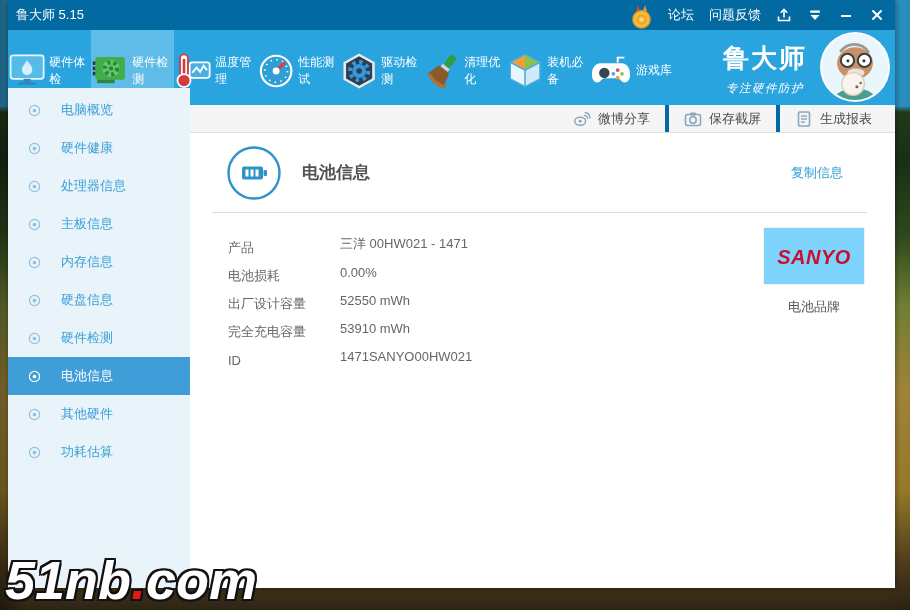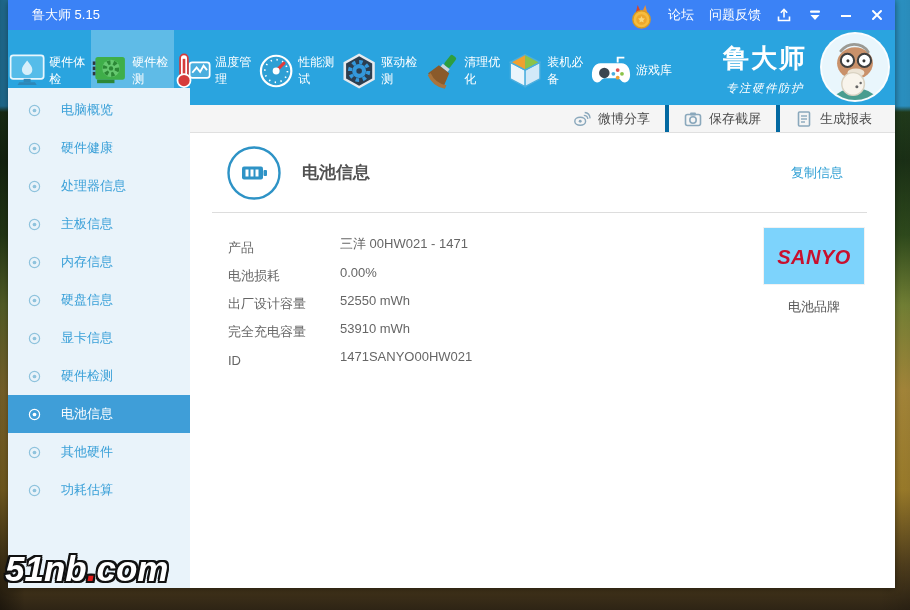--- a/index.html
+++ b/index.html
@@ -6,22 +6,22 @@
   body { font-family:"Liberation Sans", sans-serif; background:#222; }
   .desktop{ position:relative; width:910px; height:610px; overflow:hidden;
     background:
       linear-gradient(90deg, rgba(0,0,0,.38) 0, rgba(0,0,0,0) 25px, rgba(0,0,0,0) 880px, rgba(0,0,0,.12) 910px),
       linear-gradient(180deg,#2f9ed3 0,#2f9ed3 106px,#24401e 112px,#1d3418 160px,#33511f 235px,#7d8c3a 305px,#b3923f 390px,#a8862e 490px,#56431f 565px,#2e2415 610px);
   }
   .window{ position:absolute; left:8px; top:0; width:887px; height:588px; background:#fff;
     box-shadow:0 0 7px rgba(0,0,0,.55); }
 
   
-  .titlebar{ height:30px; background:#3b82f6; display:flex; align-items:center;
-    padding:0 10px 0 24px; color:#fff; font-size:13px; }
+  .titlebar{ height:30px; background:#0369a1; display:flex; align-items:center;
+    padding:0 10px 0 8px; color:#fff; font-size:13px; }
   .titlebar-right{ margin-left:auto; display:flex; align-items:center; gap:15px; }
   .tb-link{ color:#fff; cursor:pointer; }
   .tb-icon{ width:16px; height:16px; display:block; cursor:pointer; }
   .medal{ width:23px; height:25px; margin-top:4px; cursor:pointer; }
 
   
   .nav{ height:75px; background:#2aa4df; display:flex; position:relative; }
   .nav-tab{ width:83px; display:flex; flex-direction:row; align-items:center;
     justify-content:flex-start; padding-top:6px; gap:3px; cursor:pointer; }
   .nav-tab.active{ background:rgba(255,255,255,.25); }
@@ -61,21 +61,21 @@
   .divider{ border-top:1px solid #ddd; margin:0 28px 0 22px; }
   .fields{ margin-top:17px; padding-left:38px; }
   .field-row{ height:28px; display:flex; align-items:center; font-size:13px; color:#666; }
   .field-label{ width:112px; flex:0 0 auto;margin-top:8px; }
   .brand-box{ position:absolute; top:94px; right:30px; width:102px; text-align:center; }
   .sanyo-logo{ height:58px; line-height:58px; background:#7dd3fc; border:1px solid #f2f2f2;
     font-size:20px; font-weight:bold; font-style:italic; letter-spacing:.5px; color:#c8102e; }
   .brand-caption{ margin-top:13px; font-size:13px; color:#555; }
 
   
-  .watermark{ position:absolute; left:5px; top:549px; font-size:35px; font-weight:bold;
+  .watermark{ position:absolute; left:5px; top:549px; font-size:54px; font-weight:bold;
     font-style:italic; color:#fff; z-index:5; white-space:nowrap;
     text-shadow:-2px -2px 0 #111,2px -2px 0 #111,-2px 2px 0 #111,2px 2px 0 #111,
       0 -2px 0 #111,0 2px 0 #111,-2px 0 0 #111,2px 0 0 #111; }
   .watermark .dot{ color:#e01818; }
 </style>
 </head>
 <body>
 
 <div class="desktop">
 
@@ -297,27 +297,20 @@
             <circle cx="7" cy="7" r="5.5" fill="none" stroke="currentColor" stroke-width="1.3"></circle>
             <circle cx="7" cy="7" r="2" fill="currentColor"></circle>
           </svg>
         <span>硬盘信息</span>
       </div>
       <div class="side-item">
         <svg class="radio" viewBox="0 0 14 14">
             <circle cx="7" cy="7" r="5.5" fill="none" stroke="currentColor" stroke-width="1.3"></circle>
             <circle cx="7" cy="7" r="2" fill="currentColor"></circle>
           </svg>
-        <span>显卡信息</span>
-      </div>
-      <div class="side-item">
-        <svg class="radio" viewBox="0 0 14 14">
-            <circle cx="7" cy="7" r="5.5" fill="none" stroke="currentColor" stroke-width="1.3"></circle>
-            <circle cx="7" cy="7" r="2" fill="currentColor"></circle>
-          </svg>
         <span>硬件检测</span>
       </div>
       <div class="side-item active">
         <svg class="radio" viewBox="0 0 14 14">
             <circle cx="7" cy="7" r="5.5" fill="none" stroke="currentColor" stroke-width="1.3"></circle>
             <circle cx="7" cy="7" r="2" fill="currentColor"></circle>
           </svg>
         <span>电池信息</span>
       </div>
       <div class="side-item">

